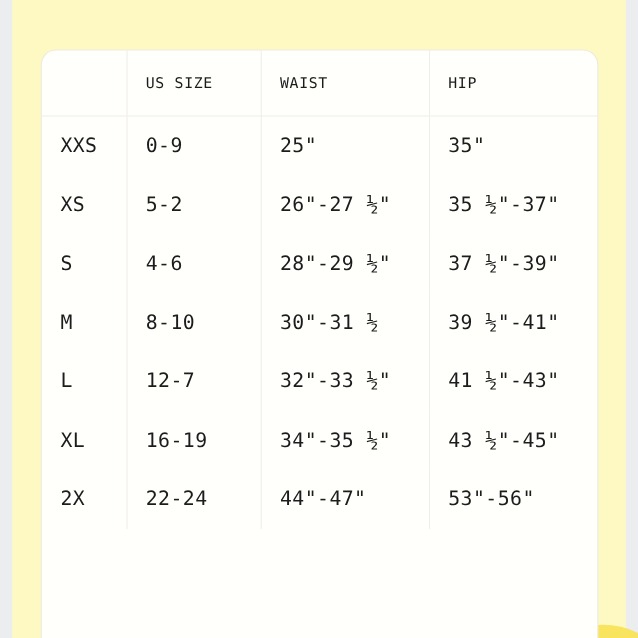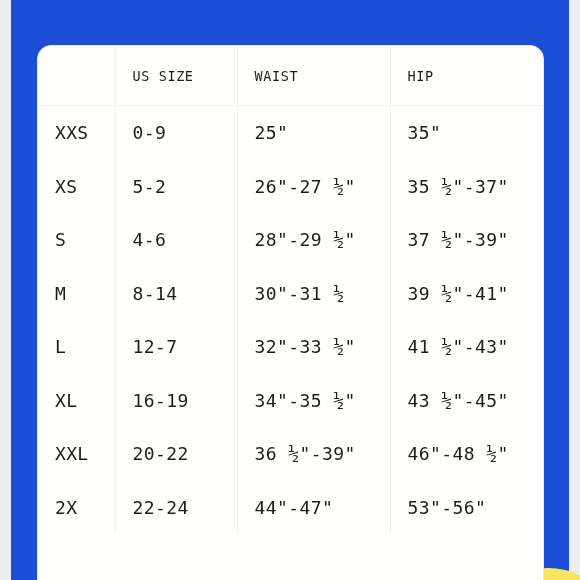--- a/index.html
+++ b/index.html
@@ -13,21 +13,21 @@
     background: #ffffff;
     font-family: "DejaVu Sans Mono", "Liberation Mono", monospace;
     -webkit-font-smoothing: antialiased;
   }
 
   
   #page {
     position: relative;
     width: 580px;
     height: 580px;
-    background: #1d4ed8;
+    background: #fef9c3;
   }
   .gutter {
     position: absolute;
     top: 0;
     bottom: 0;
     width: 11px;
     background: #ecedef;
   }
   .gutter.left  { left: 0; }
   .gutter.right { right: 0; width: 11px; }
@@ -138,43 +138,37 @@
           <td>35 ½"-37"</td>
         </tr>
         <tr>
           <td class="sz">S</td>
           <td>4-6</td>
           <td>28"-29 ½"</td>
           <td>37 ½"-39"</td>
         </tr>
         <tr>
           <td class="sz">M</td>
-          <td>8-14</td>
+          <td>8-10</td>
           <td>30"-31 ½</td>
           <td>39 ½"-41"</td>
         </tr>
         <tr>
           <td class="sz">L</td>
           <td>12-7</td>
           <td>32"-33 ½"</td>
           <td>41 ½"-43"</td>
         </tr>
         <tr>
           <td class="sz">XL</td>
           <td>16-19</td>
           <td>34"-35 ½"</td>
           <td>43 ½"-45"</td>
         </tr>
         <tr>
-          <td class="sz">XXL</td>
-          <td>20-22</td>
-          <td>36 ½"-39"</td>
-          <td>46"-48 ½"</td>
-        </tr>
-        <tr>
           <td class="sz">2X</td>
           <td>22-24</td>
           <td>44"-47"</td>
           <td>53"-56"</td>
         </tr>
       </tbody>
     </table>
   </div>
 
 </div>

